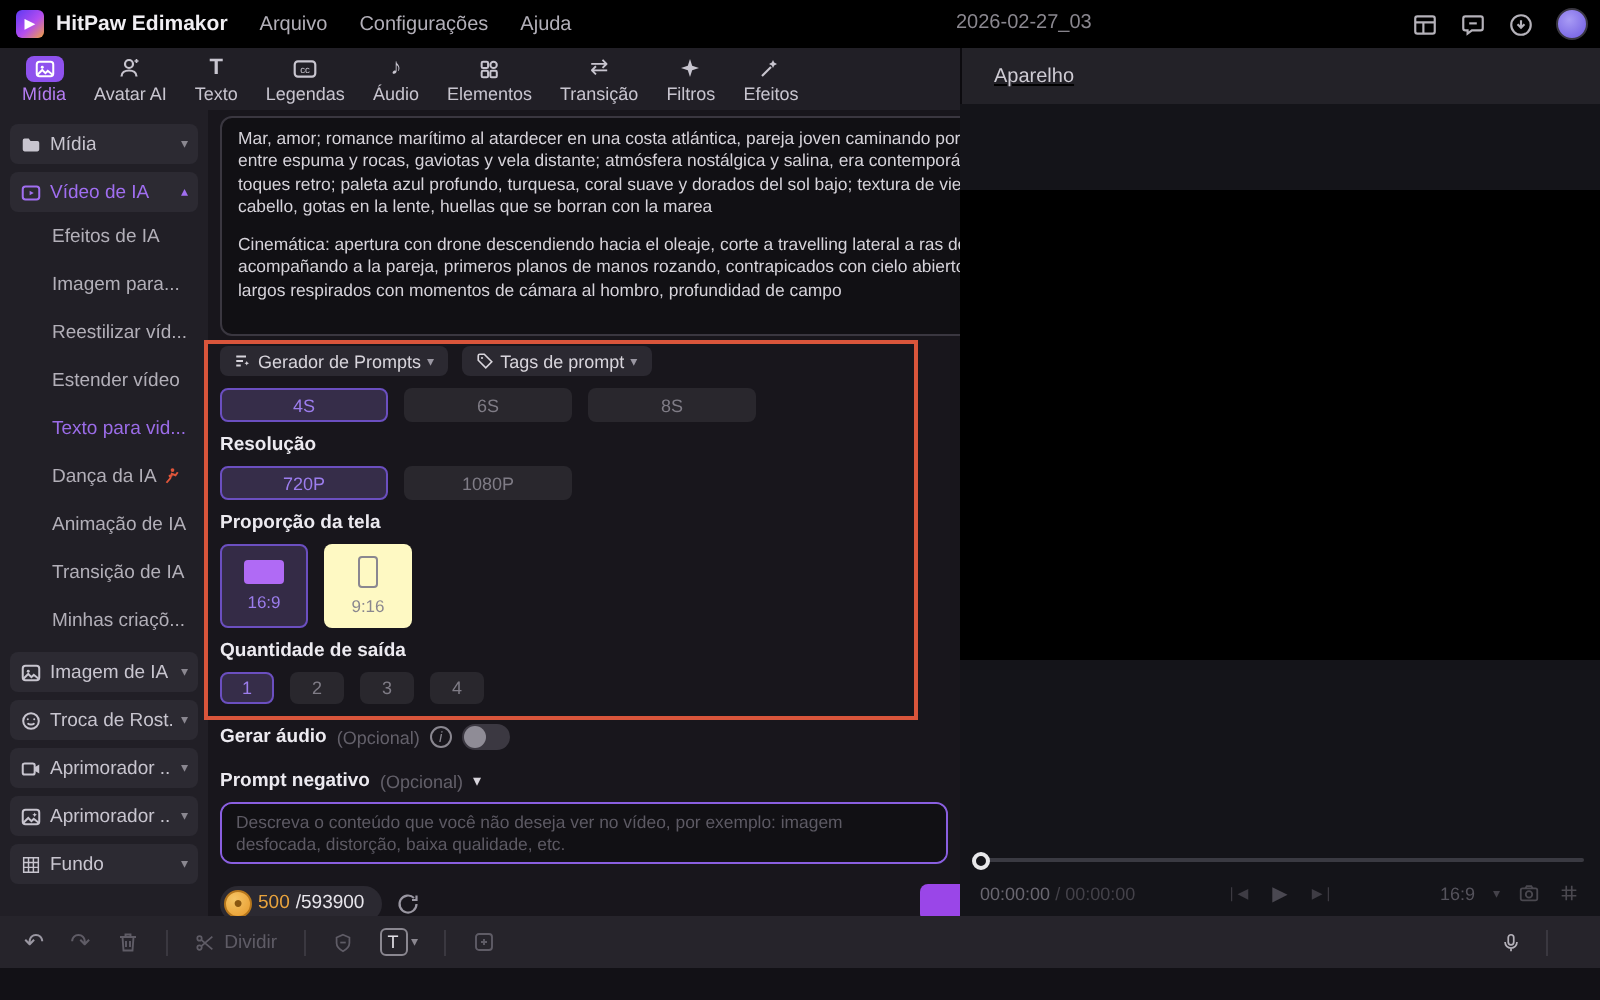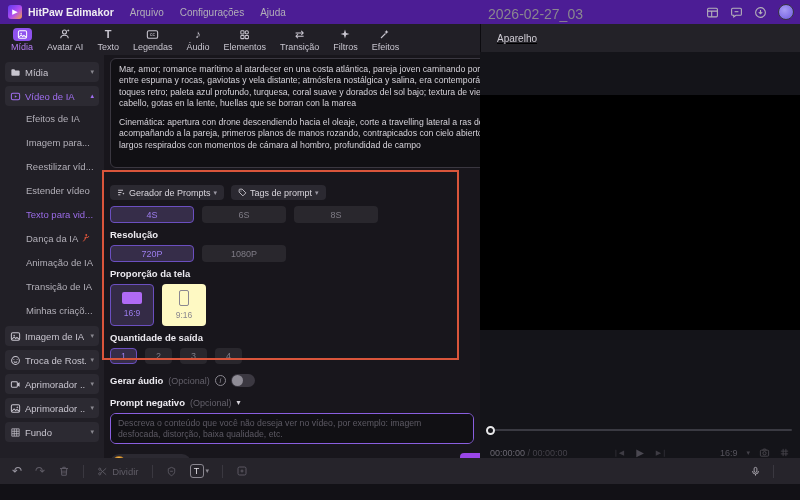--- a/index.html
+++ b/index.html
@@ -1,29 +1,29 @@
 <!DOCTYPE html>
 <html><head>
 <meta charset="utf-8">
 <style>
   * { box-sizing: border-box; margin: 0; padding: 0; }
   html,body { width:800px; height:500px; overflow:hidden; background:#121116;
     font-family:"Liberation Sans", sans-serif; -webkit-font-smoothing:antialiased; }
   svg { display:block; }
 
   
-  .titlebar { position:absolute; left:0; top:0; width:800px; height:24px; background:#4c1d95;
+  .titlebar { position:absolute; left:0; top:0; width:800px; height:24px; background:#000000;
     display:flex; align-items:center; padding:0 8px; }
   .logo { width:14px; height:14px; border-radius:3px;
     background:linear-gradient(135deg,#6d3df2 10%,#b44df0 55%,#f2a33f 100%);
     display:flex; align-items:center; justify-content:center; color:#fff; font-size:7px; }
   .appname { font-size:10.5px; font-weight:bold; color:#f0eef2; margin-left:6px; }
   .menus { display:flex; gap:16px; margin-left:16px; }
   .menus span { font-size:10px; color:#b2afb8; }
-  .doc-title { position:absolute; left:488px; top:6px; font-size:14px; color:#8a878f; }
+  .doc-title { position:absolute; left:478px; top:6px; font-size:10px; color:#8a878f; }
   .tb-icons { position:absolute; right:6px; top:4px; display:flex; gap:11px; align-items:center; color:#b5b2ba; }
   .avatar { width:16px; height:16px; border-radius:50%; background:radial-gradient(circle at 40% 35%,#a89bf5,#6f5ae0); border:1px solid #3a3742; }
 
   
   .tabbar { position:absolute; left:0; top:24px; width:480px; height:31px; background:#211f26;
     display:flex; align-items:center; padding:0 4px; }
   .tab { display:flex; flex-direction:column; align-items:center; justify-content:center; gap:1px;
     padding:0 7px; height:100%; color:#c8c5cf; }
   .tab .ticon { height:13px; display:flex; align-items:center; justify-content:center; font-size:11px; line-height:13px; }
   .tab .tlabel { font-size:9px; }
@@ -44,21 +44,21 @@
 
   
   .center { position:absolute; left:104px; top:55px; width:430px; height:403px; background:#18161c; padding:3px 6px 0 6px; }
   .c-scrollbar { position:absolute; right:0; top:3px; width:3px; height:372px; background:#46444d; border-radius:2px; }
 
   .prompt-box { border:1px solid #3a3740; border-radius:6px; background:#111014; padding:5px 8px 5px 8px; height:110px; overflow:hidden; }
   .prompt-box p { font-size:8.7px; line-height:1.32; color:#d6d3da; }
   .prompt-box p + p { margin-top:7px; }
   .pb-footer { display:flex; align-items:center; gap:7px; margin-top:5px; }
   .pb-btn { display:flex; align-items:center; gap:3px; background:#2b2931; border-radius:4px;
-    padding:2.5px 7px; font-size:9px; color:#d8d5dc;margin-top:12px; }
+    padding:2.5px 7px; font-size:9px; color:#d8d5dc; }
   .pb-btn .caret { font-size:7px; color:#9a97a2; }
   .pb-count { margin-left:auto; font-size:9px; color:#f0eef2; }
   .pb-count .max { color:#63606a; }
 
   .sec { margin-top:6px; }
   .sec-label { font-size:9.5px; font-weight:bold; color:#eceaf0; line-height:12px; }
   .opt-row { display:flex; gap:8px; margin-top:4px; }
   .opt { width:84px; height:17px; border-radius:4px; background:#29272d; color:#7f7c86;
     font-size:9px; display:flex; align-items:center; justify-content:center; border:1px solid transparent; }
   .opt.sel { background:#362d49; border-color:#6b4fc0; color:#9c7ded; }
@@ -100,21 +100,21 @@
     border:2px solid #d9553b; pointer-events:none; z-index:6; }
 
   
   .preview { position:absolute; left:480px; top:24px; width:320px; height:434px; background:#141419;text-decoration:underline; }
   .pv-header { height:28px; background:#232228; display:flex; align-items:center; padding-left:16px;
     font-size:10px; color:#cfccd4; border-left:1px solid #0c0b0f; }
   .pv-video { position:absolute; left:0; top:71px; width:320px; height:235px; background:#000; }
   .pv-slider { position:absolute; left:8px; right:8px; bottom:27px; height:2px; background:#3a3a42; border-radius:1px; }
   .pv-knob { position:absolute; left:6px; bottom:23px; width:9px; height:9px; border-radius:50%;
     border:2px solid #e8e8ea; background:#141419; }
-  .pv-controls { position:absolute; left:0; bottom:0; width:320px; height:23px; display:flex; align-items:flex-end; padding:0 10px; }
+  .pv-controls { position:absolute; left:0; bottom:0; width:320px; height:23px; display:flex; align-items:center; padding:0 10px; }
   .pv-time { font-size:9px; color:#6a6771; }
   .pv-time .dim { color:#44424a; }
   .pv-center { position:absolute; left:50%; transform:translateX(-50%); display:flex; align-items:center; gap:12px; color:#3e3c44; }
   .pv-center .pc { font-size:7px; }
   .pv-center .pc.play { font-size:10px; color:#4a4851; }
   .pv-right { margin-left:auto; display:flex; align-items:center; gap:9px; color:#4a484f; }
   .pv-right .ratio { font-size:9px; color:#55535c; }
   .pv-right .caret { font-size:7px; color:#44424a; }
 
   

